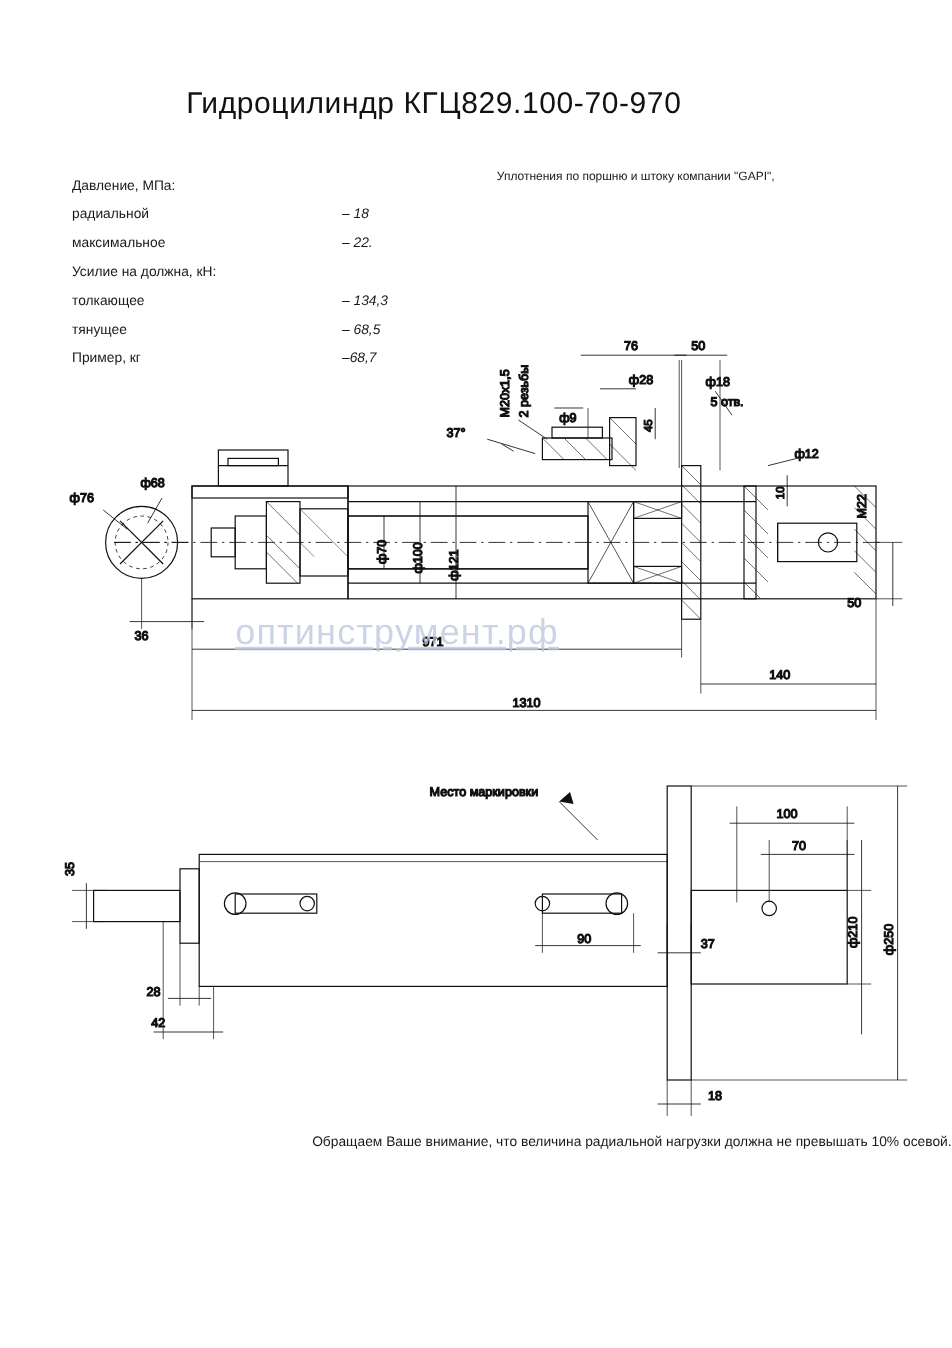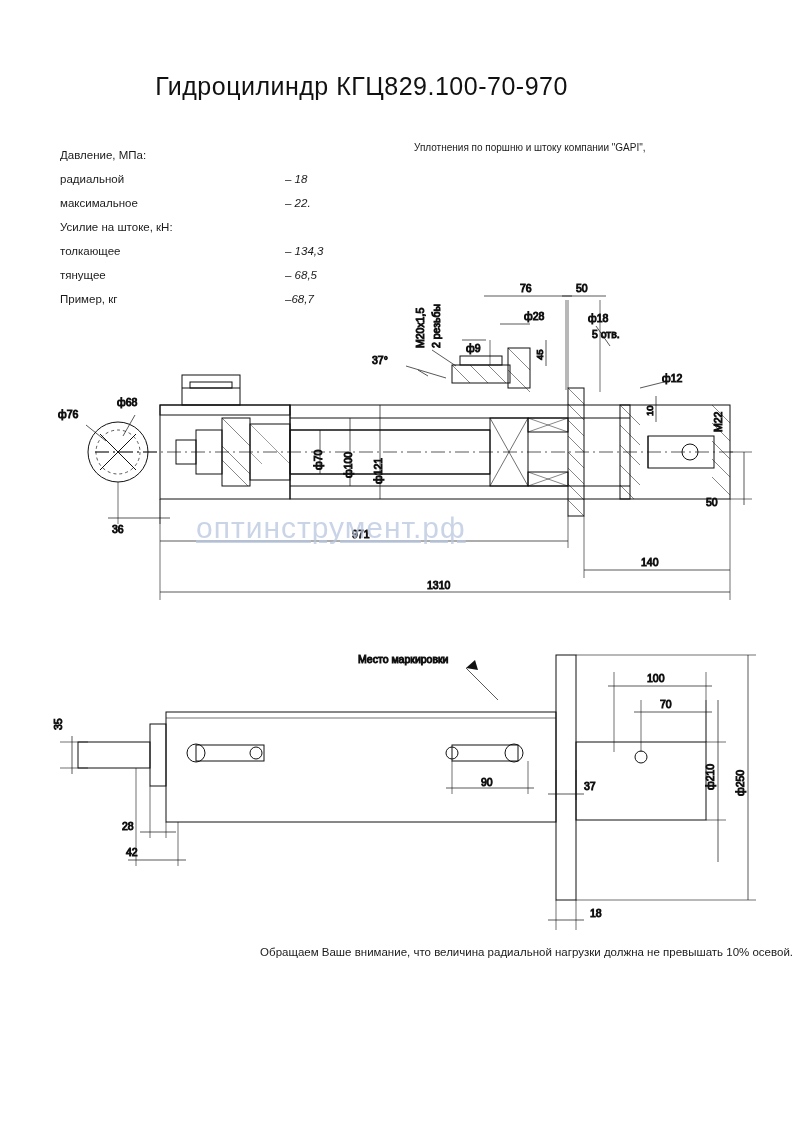--- a/index.html
+++ b/index.html
@@ -104,21 +104,21 @@
     </div>
     <div class="row">
       <span class="lbl">радиальной</span>
       <span class="val">– 18</span>
     </div>
     <div class="row">
       <span class="lbl">максимальное</span>
       <span class="val">– 22.</span>
     </div>
     <div class="row">
-      <span class="lbl">Усилие на штоке, кН:</span>
+      <span class="lbl">Усилие на должна, кН:</span>
       <span class="val"></span>
     </div>
     <div class="row">
       <span class="lbl">толкающее</span>
       <span class="val">– 134,3</span>
     </div>
     <div class="row">
       <span class="lbl">тянущее</span>
       <span class="val">– 68,5</span>
     </div>

